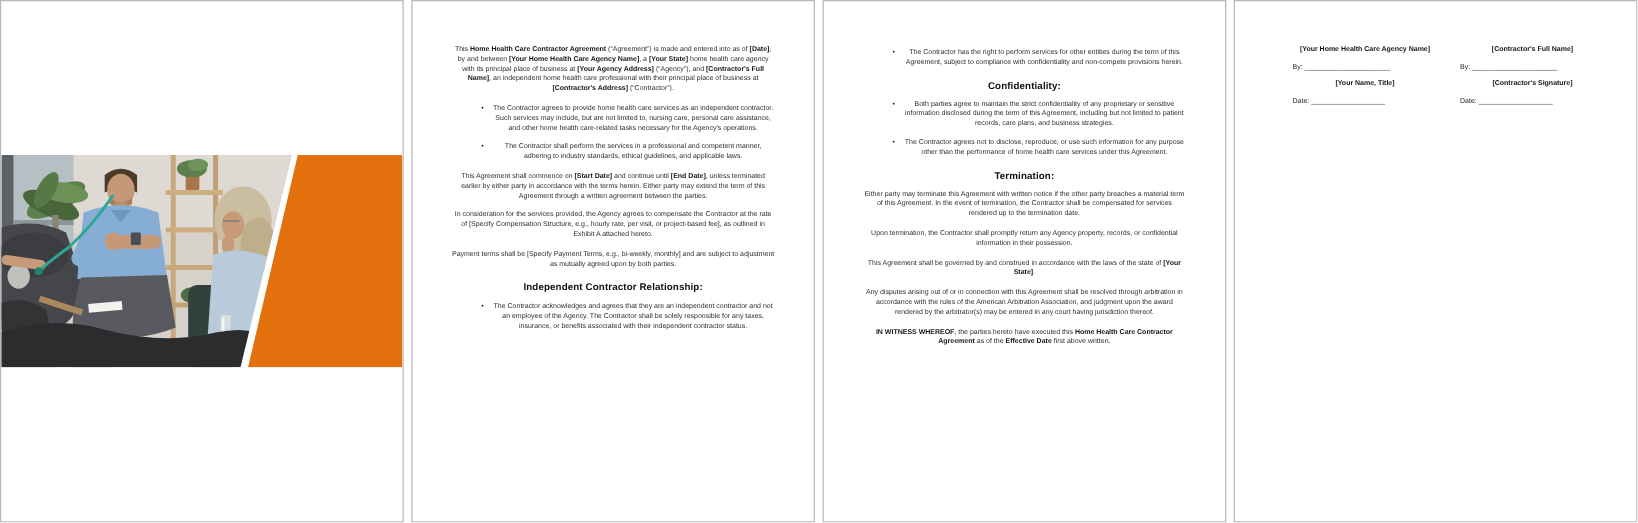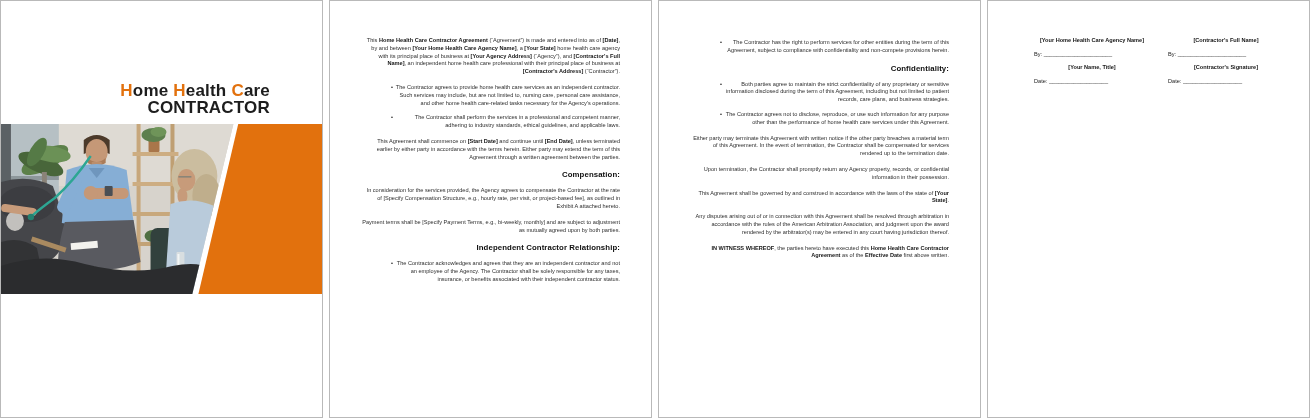--- a/index.html
+++ b/index.html
@@ -13,21 +13,21 @@
   .cover-title{position:absolute;top:81px;right:52px;z-index:3;text-align:right;
     font-weight:bold;font-size:17px;line-height:17px;letter-spacing:.2px;color:var(--ink);white-space:nowrap;}
   .cover-title .b{color:var(--accent);}
   .photo-band{position:absolute;top:123px;left:0;width:100%;height:170px;z-index:1;}
   .photo-clip{position:absolute;inset:0;clip-path:polygon(0 0,72.4% 0,59.6% 100%,0 100%);}
   .photo-clip svg{display:block;width:100%;height:100%;}
   .orange-shape{position:absolute;inset:0;background:var(--accent);
     clip-path:polygon(73.9% 0,100% 0,100% 100%,61.5% 100%);}
 
   
-  .doc{padding:36px 31px 0 31px;color:var(--body-ink);font-size:5.6px;line-height:7.8px;text-align:right;}
+  .doc{padding:36px 31px 0 31px;color:var(--body-ink);font-size:5.6px;line-height:7.8px;text-align:center;}
   .doc .b{font-weight:bold;color:#161616;}
   .doc-p{margin:0 0 8px 0;}
   .doc-h{font-size:7.8px;line-height:9px;font-weight:bold;color:#0f0f0f;margin:9px 0 8px 0;letter-spacing:.1px;}
   .doc-h:first-child{margin-top:0;}
   .doc-ul{margin:2px 0 8px 0;}
   .doc-li{display:flex;margin:0 0 7px 0;padding-left:18px;}
   .doc-li .marker{flex:0 0 14px;font-size:5.6px;line-height:7.8px;color:#161616;}
   .doc-li .li-text{flex:1 1 auto;}
 
   
@@ -39,22 +39,20 @@
   .sig-line{margin-top:7px;margin-bottom:6px;padding-left:2px;text-align:left;color:#222;}
   .sig-title{margin-bottom:0;}
 </style>
 </head>
 <body>
 
 <div class="canvas">
 
   <div class="page">
     <div class="cover-title">
-      <div><span class="b">H</span><span>ome </span><span class="b">H</span><span>ealth </span><span class="b">C</span><span>are</span></div>
-      <div>CONTRACTOR</div>
     </div>
     <div class="photo-band">
       <div class="photo-clip">
         <svg viewBox="0 0 322 170" preserveAspectRatio="none">
 
           <rect x="0" y="0" width="322" height="170" fill="#d7d3cc"></rect>
           <rect x="0" y="0" width="322" height="62" fill="#dedad3"></rect>
 
           <g>
             <rect x="0" y="0" width="10" height="132" fill="#5b6165"></rect>
@@ -140,21 +138,20 @@
           <div class="doc-li">
             <span class="marker">•</span>
             <span class="li-text"><span>The Contractor agrees to provide home health care services as an independent contractor. Such services may include, but are not limited to, nursing care, personal care assistance, and other home health care-related tasks necessary for the Agency's operations.</span></span>
           </div>
           <div class="doc-li">
             <span class="marker">•</span>
             <span class="li-text"><span>The Contractor shall perform the services in a professional and competent manner, adhering to industry standards, ethical guidelines, and applicable laws.</span></span>
           </div>
         </div>
         <div class="doc-p"><span>This Agreement shall commence on </span><span class="b">[Start Date]</span><span> and continue until </span><span class="b">[End Date]</span><span>, unless terminated earlier by either party in accordance with the terms herein. Either party may extend the term of this Agreement through a written agreement between the parties.</span></div>
-        <div class="doc-h">Compensation:</div>
         <div class="doc-p"><span>In consideration for the services provided, the Agency agrees to compensate the Contractor at the rate of [Specify Compensation Structure, e.g., hourly rate, per visit, or project-based fee], as outlined in Exhibit A attached hereto.</span></div>
         <div class="doc-p"><span>Payment terms shall be [Specify Payment Terms, e.g., bi-weekly, monthly] and are subject to adjustment as mutually agreed upon by both parties.</span></div>
         <div class="doc-h">Independent Contractor Relationship:</div>
         <div class="doc-ul">
           <div class="doc-li">
             <span class="marker">•</span>
             <span class="li-text"><span>The Contractor acknowledges and agrees that they are an independent contractor and not an employee of the Agency. The Contractor shall be solely responsible for any taxes, insurance, or benefits associated with their independent contractor status.</span></span>
           </div>
         </div>
       </div>
@@ -172,20 +169,21 @@
         <div class="doc-ul">
           <div class="doc-li">
             <span class="marker">•</span>
             <span class="li-text"><span>Both parties agree to maintain the strict confidentiality of any proprietary or sensitive information disclosed during the term of this Agreement, including but not limited to patient records, care plans, and business strategies.</span></span>
           </div>
           <div class="doc-li">
             <span class="marker">•</span>
             <span class="li-text"><span>The Contractor agrees not to disclose, reproduce, or use such information for any purpose other than the performance of home health care services under this Agreement.</span></span>
           </div>
         </div>
+        <div class="doc-h">Termination:</div>
         <div class="doc-p"><span>Either party may terminate this Agreement with written notice if the other party breaches a material term of this Agreement. In the event of termination, the Contractor shall be compensated for services rendered up to the termination date.</span></div>
         <div class="doc-p"><span>Upon termination, the Contractor shall promptly return any Agency property, records, or confidential information in their possession.</span></div>
         <div class="doc-p"><span>This Agreement shall be governed by and construed in accordance with the laws of the state of </span><span class="b">[Your State]</span><span>.</span></div>
         <div class="doc-p"><span>Any disputes arising out of or in connection with this Agreement shall be resolved through arbitration in accordance with the rules of the American Arbitration Association, and judgment upon the award rendered by the arbitrator(s) may be entered in any court having jurisdiction thereof.</span></div>
         <div class="doc-p"><span class="b">IN WITNESS WHEREOF</span><span>, the parties hereto have executed this </span><span class="b">Home Health Care Contractor Agreement</span><span> as of the </span><span class="b">Effective Date</span><span> first above written.</span></div>
       </div>
   </div>
 
   <div class="page">
     <div class="sig-row">

